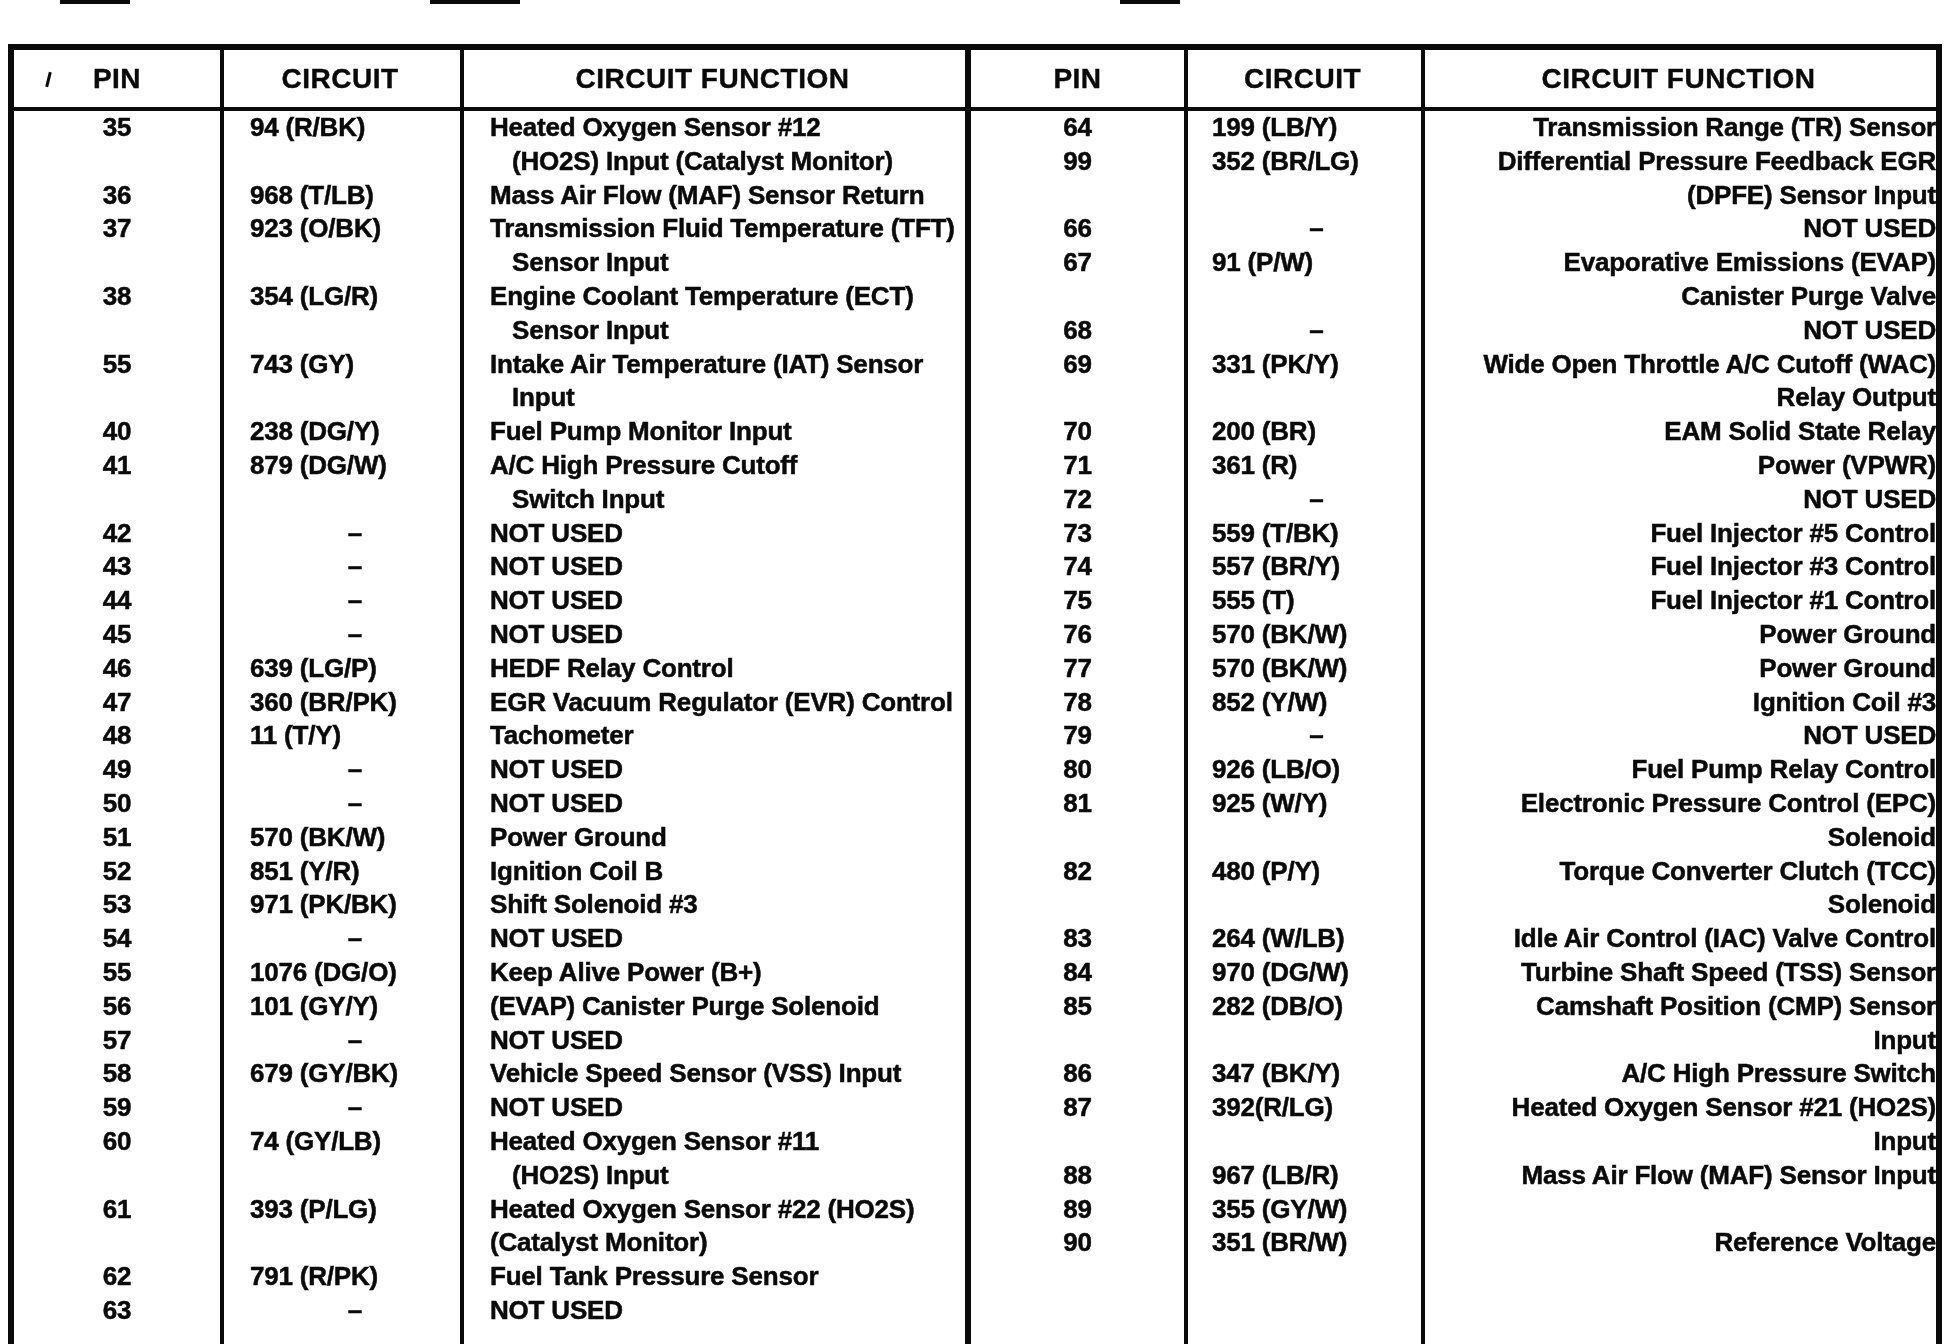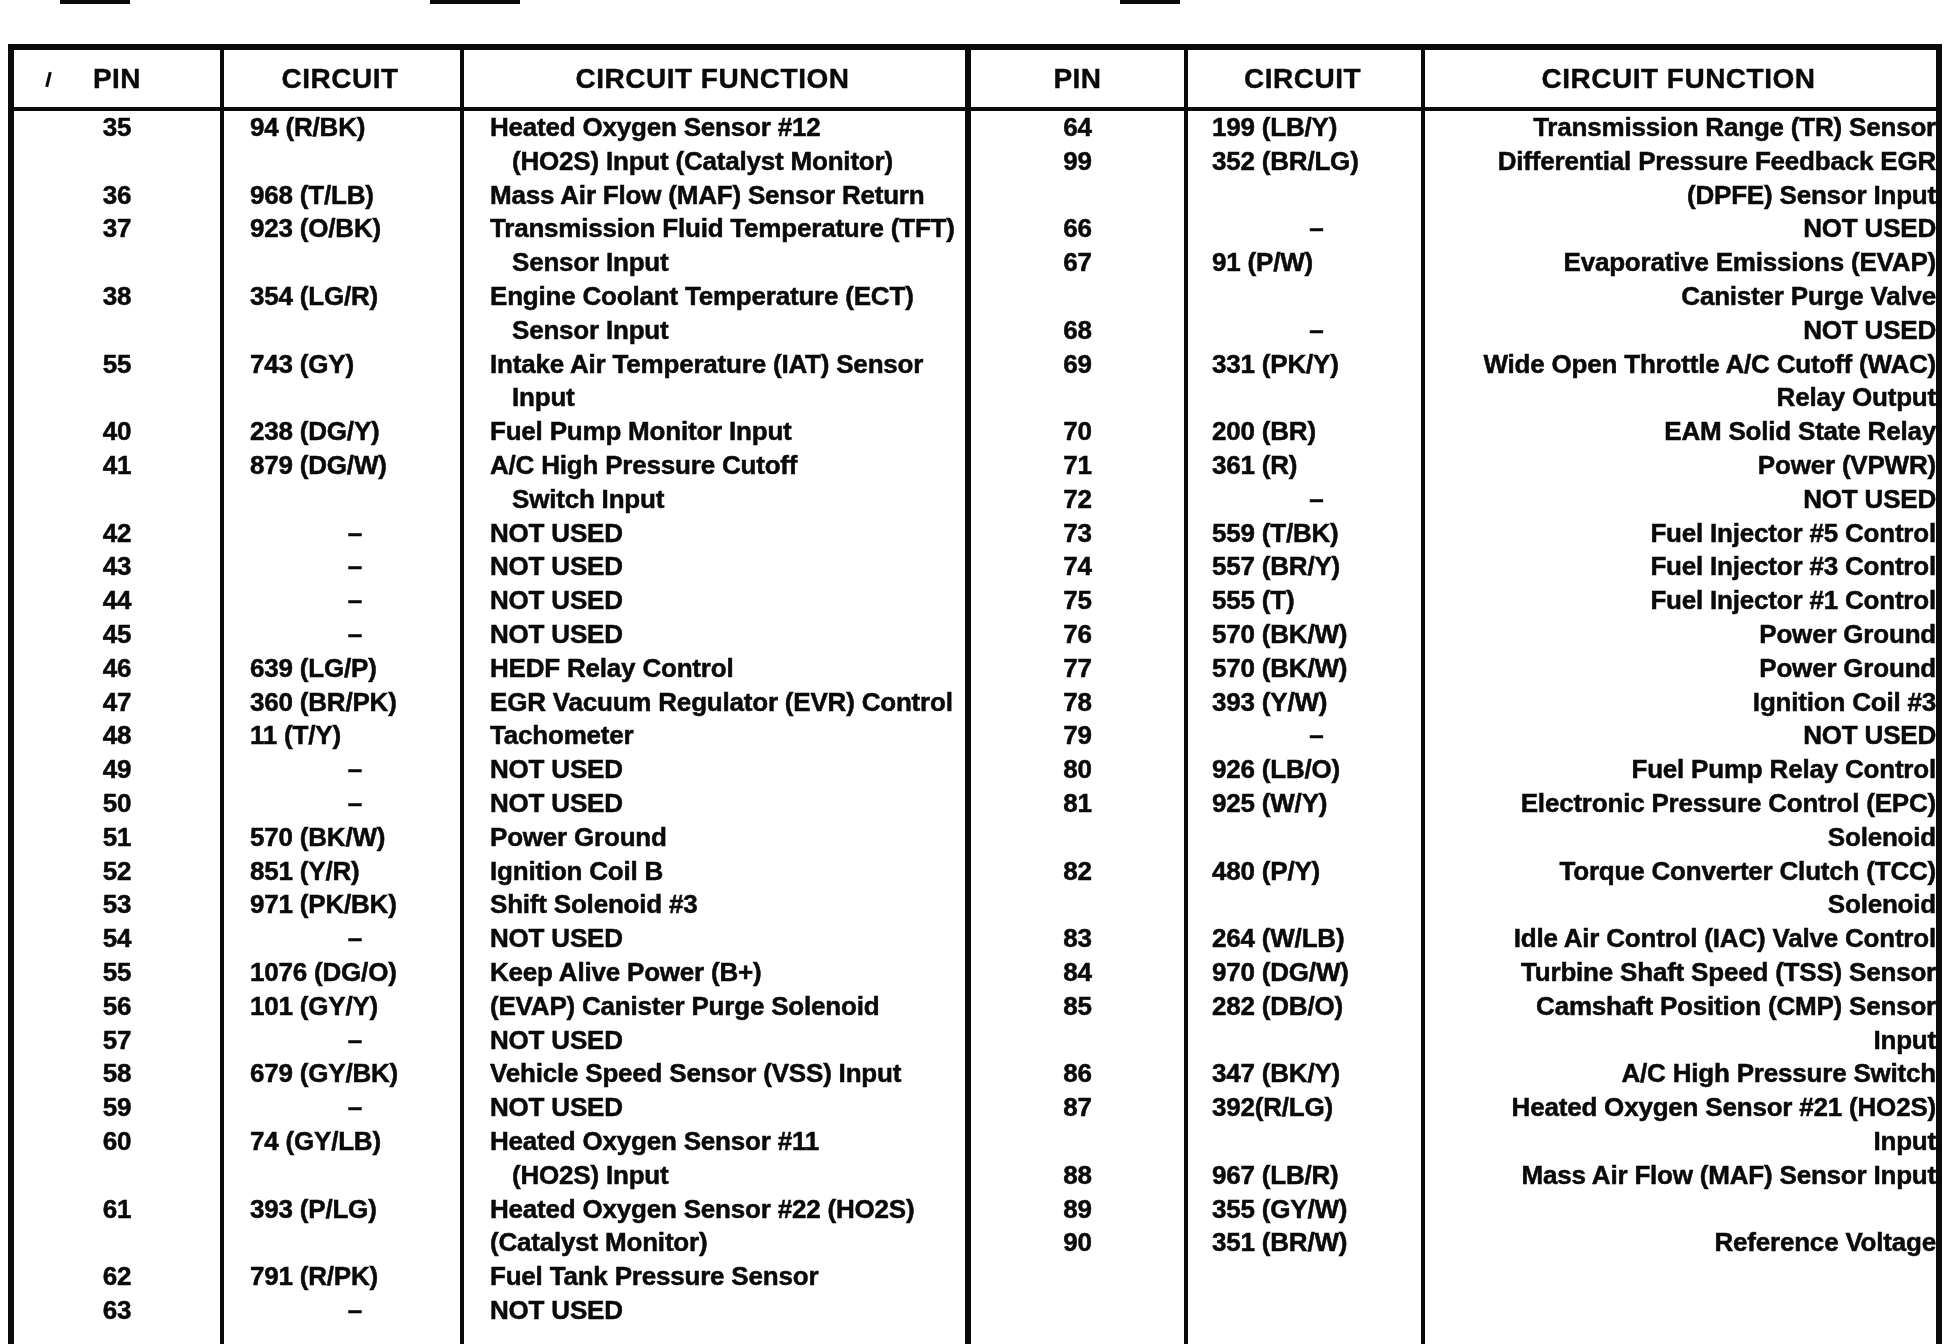--- a/index.html
+++ b/index.html
@@ -364,21 +364,21 @@
             <div class="cell circuit-cell">570 (BK/W)</div>
             <div class="cell func-cell">Power Ground</div>
           </div>
           <div class="row">
             <div class="cell pin-cell">77</div>
             <div class="cell circuit-cell">570 (BK/W)</div>
             <div class="cell func-cell">Power Ground</div>
           </div>
           <div class="row">
             <div class="cell pin-cell">78</div>
-            <div class="cell circuit-cell">393 (Y/W)</div>
+            <div class="cell circuit-cell">852 (Y/W)</div>
             <div class="cell func-cell">Ignition Coil #3</div>
           </div>
           <div class="row">
             <div class="cell pin-cell">79</div>
             <div class="cell circuit-cell dash">–</div>
             <div class="cell func-cell">NOT USED</div>
           </div>
           <div class="row">
             <div class="cell pin-cell">80</div>
             <div class="cell circuit-cell">926 (LB/O)</div>

